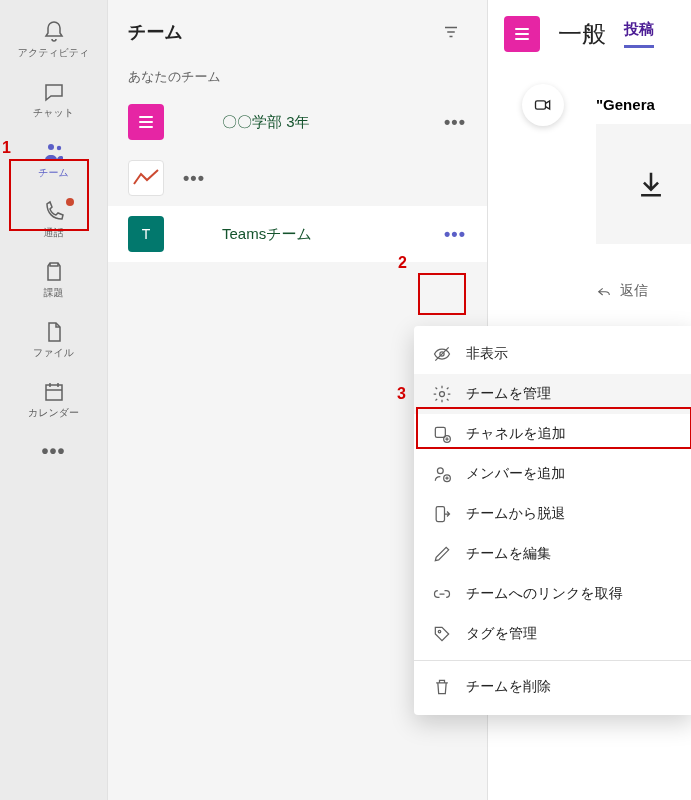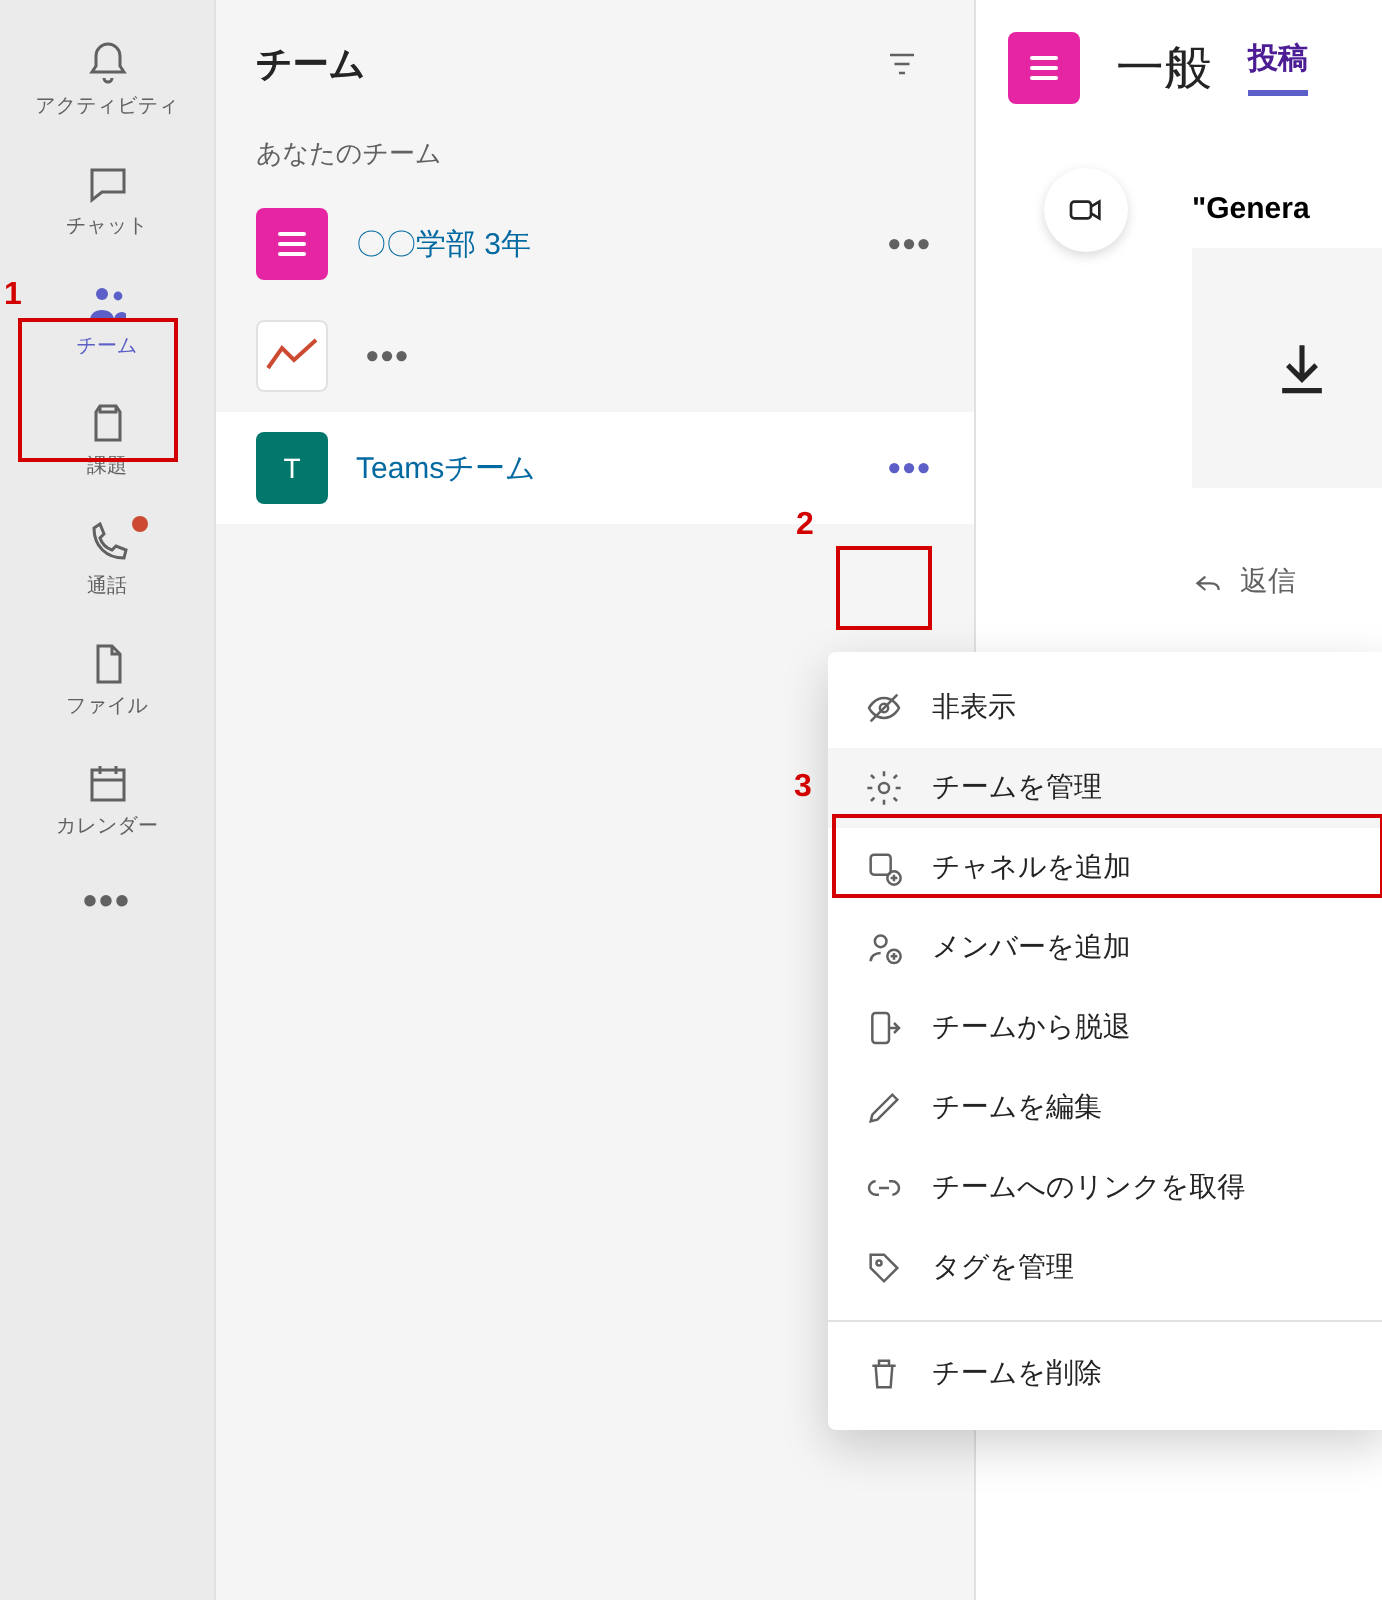--- a/index.html
+++ b/index.html
@@ -17,21 +17,21 @@
     .panel-header { display: flex; align-items: center; justify-content: space-between; padding: 20px 24px 20px 20px; }
     .panel-title { font-size: 18px; font-weight: 700; color: #242424; }
     .filter-btn { width: 24px; height: 24px; color: #616161; cursor: pointer; display:flex; align-items:center; justify-content:center; }
     .section-label { font-size: 13px; color: #616161; padding: 4px 20px 8px; }
     .team-row { display: flex; align-items: center; padding: 10px 16px 10px 20px; gap: 14px; cursor: pointer; }
     .team-row.selected { background: #fff; }
     .team-avatar { width: 36px; height: 36px; border-radius: 4px; display: flex; align-items: center; justify-content: center; flex-shrink: 0; }
     .team-avatar.magenta { background: #e625a4; }
     .team-avatar.white { background: #fff; border: 1px solid #e1e1e1; }
     .team-avatar.teal { background: #02786d; color:#fff; font-size:14px; }
-    .team-name { flex: 1; font-size: 15px; color: #0369a1; }
+    .team-name { flex: 1; font-size: 15px; color: #14532d; margin-left: 44px; }
     .more-btn { width: 32px; height: 32px; display: flex; align-items: center; justify-content: center; color: #616161; cursor: pointer; font-size: 18px; letter-spacing: 1px; font-weight: bold; }
     
     .content { flex: 1; background: #fff; padding: 16px 0 0 16px; position: relative; }
     .content-header { display: flex; align-items: center; gap: 18px; }
     .ch-avatar { width: 36px; height: 36px; background: #e625a4; border-radius: 4px; display:flex; align-items:center; justify-content:center; }
     .ch-title { font-size: 24px; font-weight: 400; color: #242424; }
     .ch-tab { font-size: 15px; color: #4c1d95; font-weight: 400; padding-bottom: 6px; }
     .ch-tab.active { border-bottom: 3px solid #5b5fc7; font-weight: 600; }
     .meet-btn { position: absolute; top: 84px; left: 34px; width: 42px; height: 42px; border-radius: 50%; background: #fff; box-shadow: 0 2px 6px rgba(0,0,0,0.15); display:flex; align-items:center; justify-content:center; color:#242424; cursor:pointer; }
     .gen-text { position:absolute; top:96px; left:108px; font-weight:700; font-size:15px; }
@@ -71,32 +71,32 @@
     <div class="rail-item active">
       <svg viewBox="0 0 24 24" fill="currentColor">
           <circle cx="9" cy="7" r="3"></circle>
           <circle cx="17" cy="8" r="2.2"></circle>
           <path d="M3 20c0-3 2.5-5 6-5s6 2 6 5H3z"></path>
           <path d="M15 20c0-2 1.5-4 4-4 1 0 2 .5 2 1v3h-6z"></path>
         </svg>
       <span class="rail-label">チーム</span>
     </div>
     <div class="rail-item">
+      <span class="badge"></span>
+      <svg viewBox="0 0 24 24" fill="none" stroke="currentColor" stroke-width="1.5">
+          <path d="M5 4c0 9 6 15 15 15l1-4-5-2-2 2c-3-1-5-3-6-6l2-2-2-5-3 2z"></path>
+        </svg>
+      <span class="rail-label">通話</span>
+    </div>
+    <div class="rail-item">
       <svg viewBox="0 0 24 24" fill="none" stroke="currentColor" stroke-width="1.5">
           <path d="M8 3h8l2 3v14H6V6l2-3z"></path>
           <path d="M8 3v3h8V3"></path>
         </svg>
       <span class="rail-label">課題</span>
-    </div>
-    <div class="rail-item">
-      <span class="badge"></span>
-      <svg viewBox="0 0 24 24" fill="none" stroke="currentColor" stroke-width="1.5">
-          <path d="M5 4c0 9 6 15 15 15l1-4-5-2-2 2c-3-1-5-3-6-6l2-2-2-5-3 2z"></path>
-        </svg>
-      <span class="rail-label">通話</span>
     </div>
     <div class="rail-item">
       <svg viewBox="0 0 24 24" fill="none" stroke="currentColor" stroke-width="1.5">
           <path d="M7 3h7l4 4v14H7V3z"></path>
           <path d="M14 3v4h4"></path>
         </svg>
       <span class="rail-label">ファイル</span>
     </div>
     <div class="rail-item">
       <svg viewBox="0 0 24 24" fill="none" stroke="currentColor" stroke-width="1.5">

